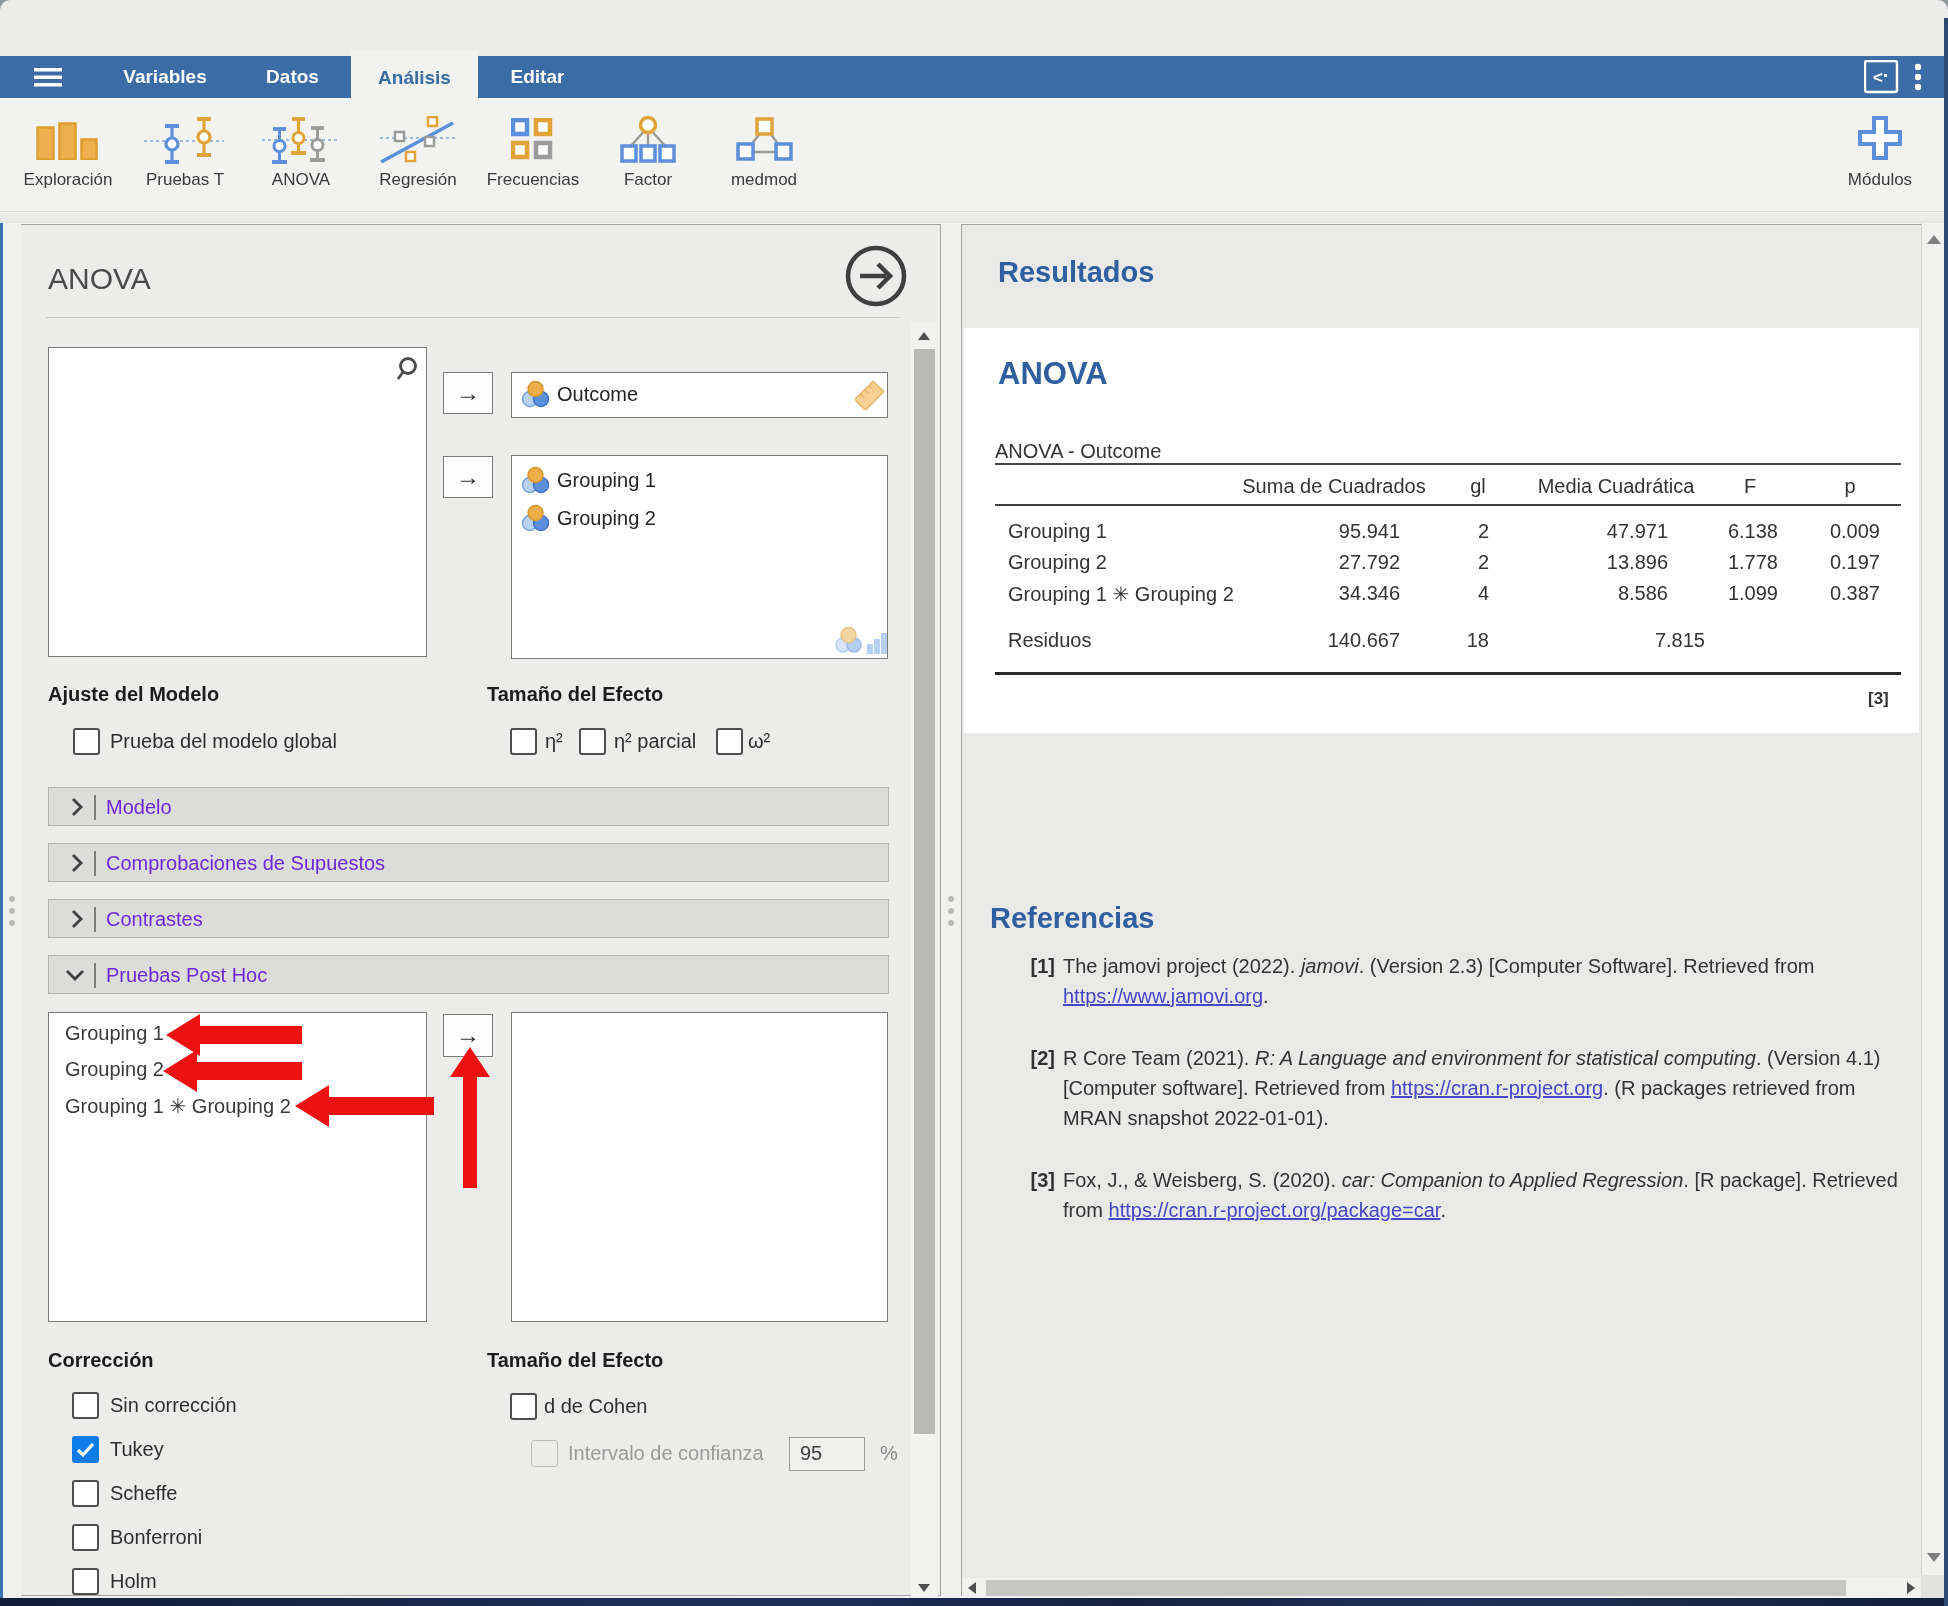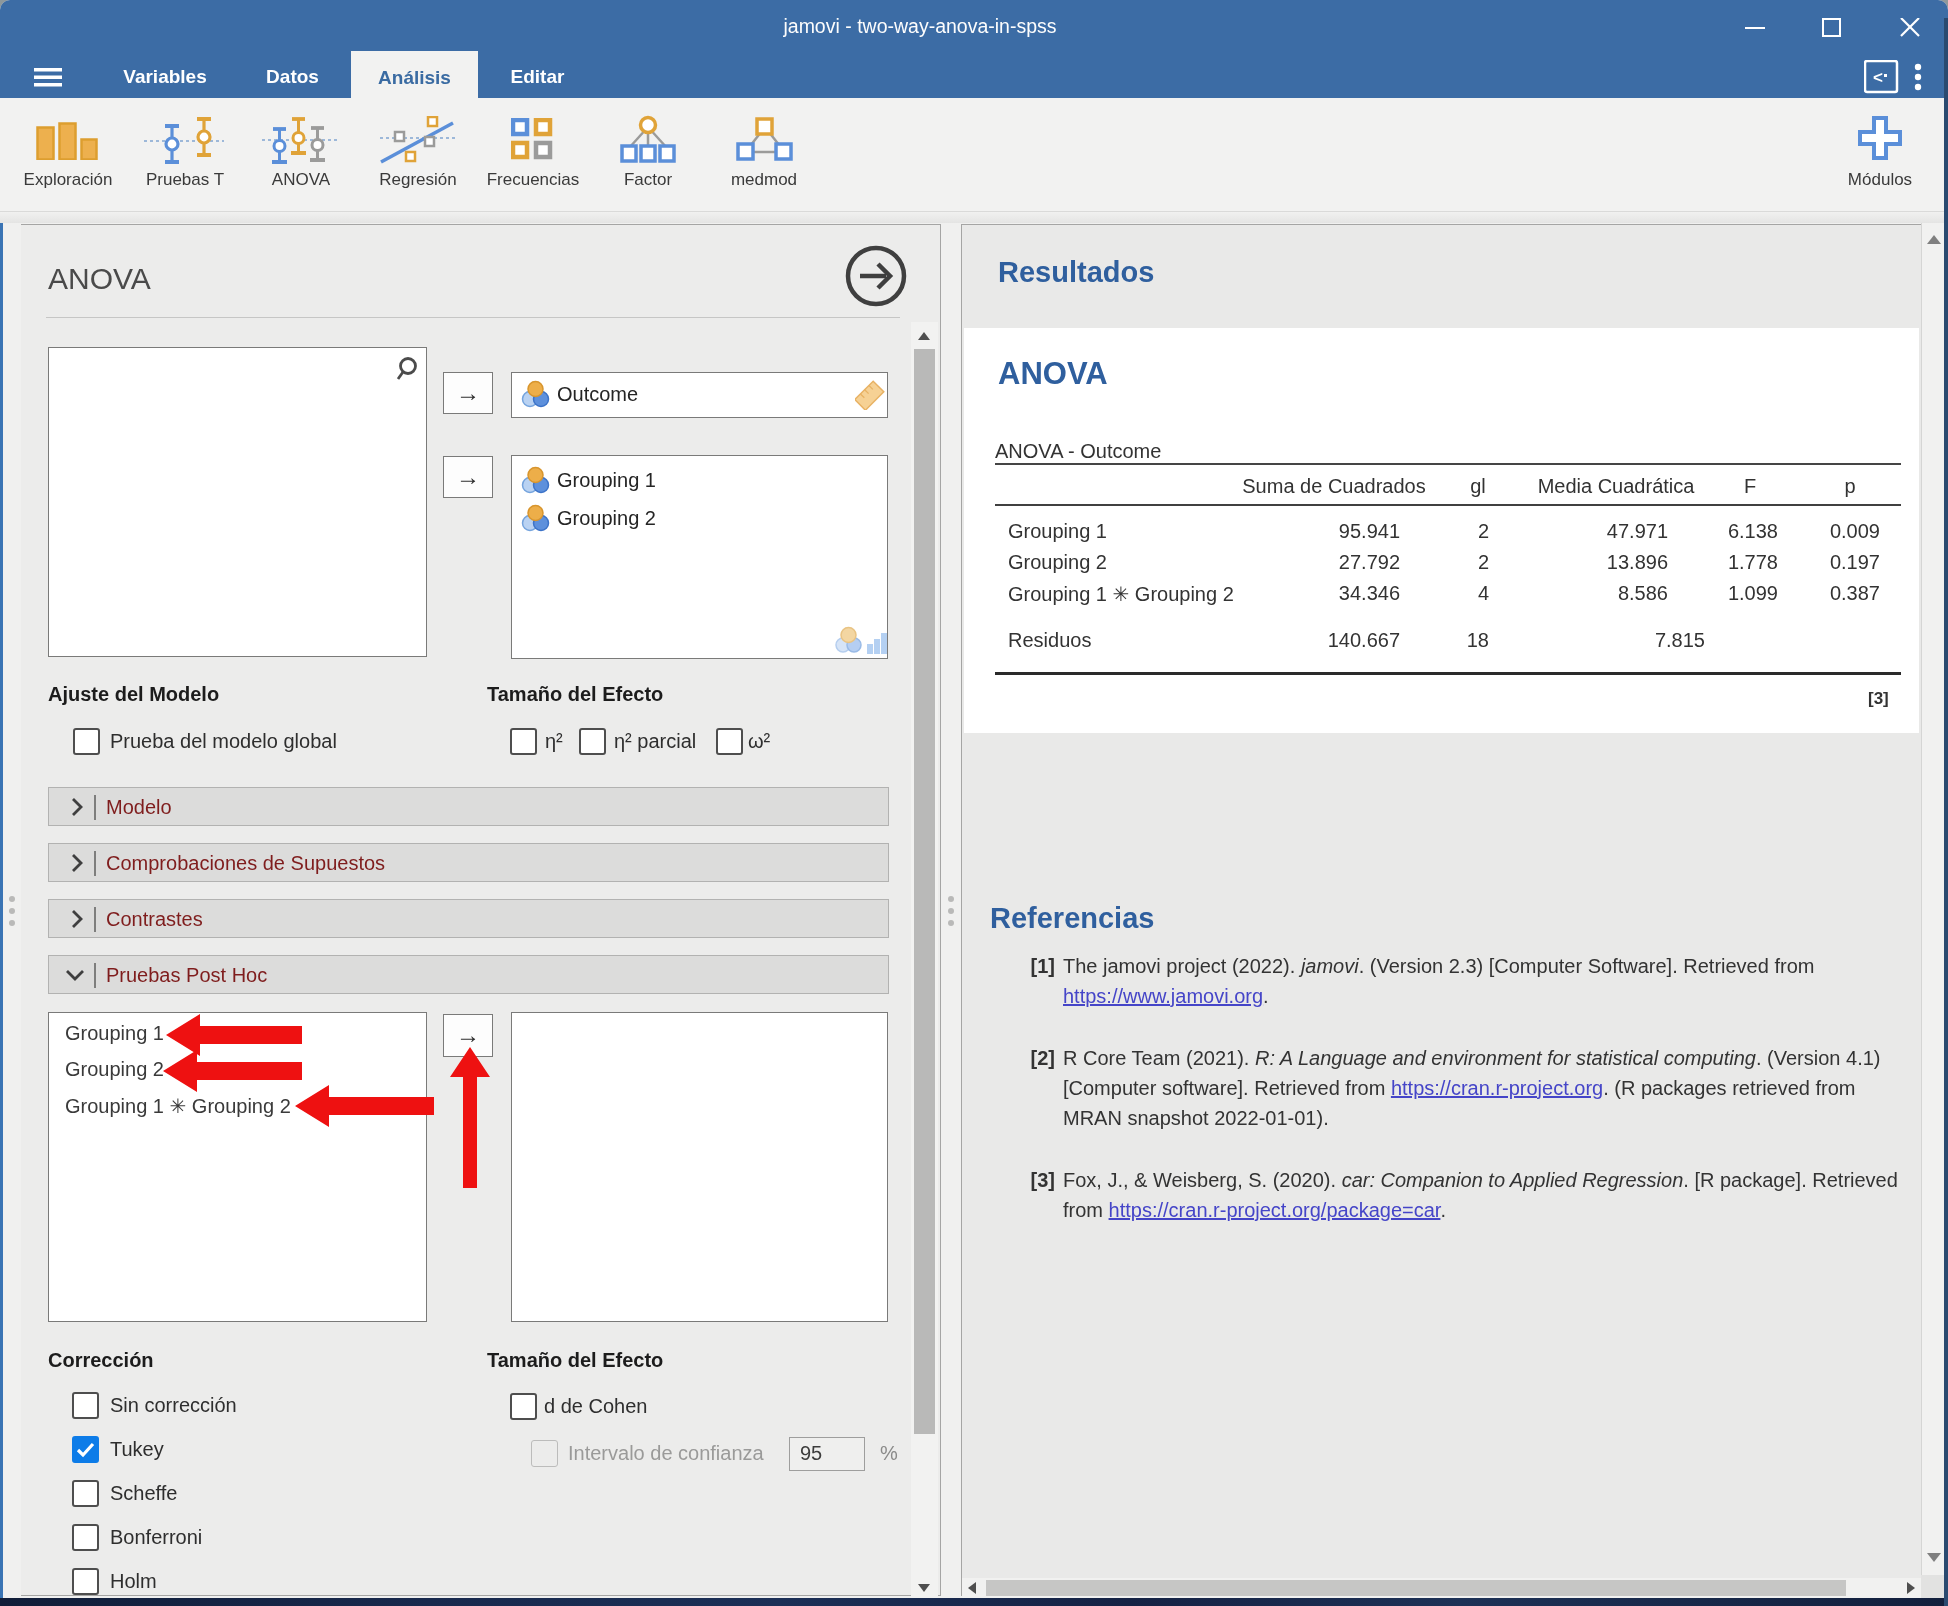--- a/index.html
+++ b/index.html
@@ -25,21 +25,21 @@
 #resborder{position:absolute;left:961px;top:1px;width:987px;height:1372px;background:#e9e9e8;border:1.5px solid #a5a5a4;border-right:none;}
 #opt{position:absolute;left:22px;top:0;width:918px;height:1375px;}
 .whitebox{position:absolute;background:#fff;border:1.5px solid #7a7a79;}
 .arrowbtn{position:absolute;width:50px;height:42px;background:#fdfdfd;border:1.5px solid #7a7a79;color:#2c2c2c;text-align:center;line-height:39px;font-size:24px;}
 .lbl{position:absolute;color:#252525;font-size:20px;white-space:nowrap;margin-top:24px;}
 .blbl{position:absolute;color:#1c1c1c;font-size:20px;font-weight:bold;white-space:nowrap;}
 .cb{position:absolute;width:27px;height:27px;background:#fff;border:2px solid #4e4e4e;border-radius:3px;}
 .cbtext{position:absolute;color:#2e2e2e;font-size:20px;white-space:nowrap;}
 .colbar{position:absolute;left:26px;width:841px;height:39px;background:#dcdcdb;border:1px solid #b2b2b1;}
 .colbar .sep{position:absolute;left:45px;top:7px;width:2px;height:25px;background:#7e7e7d;}
-.colbar .ctext{position:absolute;left:57px;top:0;line-height:38px;color:#7f1d1d;font-size:20px;}
+.colbar .ctext{position:absolute;left:57px;top:0;line-height:38px;color:#6d28d9;font-size:20px;}
 .item{position:absolute;color:#3a3a3a;font-size:20px;white-space:nowrap;}
 
 #divider{position:absolute;left:941px;top:0;width:20px;height:1375px;background:transparent;}
 
 #res{position:absolute;left:962px;top:0;width:959px;height:1375px;}
 #rescard{position:absolute;left:2px;top:105px;width:955px;height:405px;background:#ffffff;}
 .bluehead{position:absolute;color:#2f5f9e;font-weight:bold;white-space:nowrap;}
 .rtext{position:absolute;color:#333;font-size:20px;white-space:nowrap;}
 a.fake{color:#4545c8;text-decoration:underline;}
 
@@ -48,29 +48,20 @@
 #rscrollv{position:absolute;left:1921px;top:0;width:23px;height:1375px;background:#f1f1f0;border-left:1px solid #d5d5d4;}
 #rborder{position:absolute;left:1944px;top:18px;width:4px;height:1588px;background:#2a4a70;}
 #hscroll{position:absolute;left:962px;top:1355px;width:959px;height:20px;background:#f1f1f0;}
 #hthumb{position:absolute;left:24px;top:2px;width:860px;height:16px;background:#c6c6c5;}
 #bottomstrip{position:absolute;left:0;top:1598px;width:1948px;height:8px;background:linear-gradient(90deg,#101d38 0%,#18294d 22%,#1b2f56 40%,#152244 58%,#1d3156 75%,#121f3c 100%);}
 .tri{width:0;height:0;position:absolute;}
 </style>
 </head>
 <body>
 <div id="win">
-  <div id="titlebar">
-    <div id="title">jamovi - two-way-anova-in-spss</div>
-    <svg class="abs" style="left:1735px;top:18px" width="200" height="24">
-      <line x1="10" y1="10" x2="30" y2="10" stroke="#fff" stroke-width="2"></line>
-      <rect x="88" y="1" width="17" height="17" fill="none" stroke="#fff" stroke-width="2"></rect>
-      <line x1="166" y1="0" x2="184" y2="18" stroke="#fff" stroke-width="2.2"></line>
-      <line x1="184" y1="0" x2="166" y2="18" stroke="#fff" stroke-width="2.2"></line>
-    </svg>
-  </div>
   <div id="tabbar">
     <svg class="abs" style="left:34px;top:12px" width="30" height="20">
       <rect x="0" y="0" width="28" height="3.5" fill="#fff"></rect>
       <rect x="0" y="7.5" width="28" height="3.5" fill="#fff"></rect>
       <rect x="0" y="15" width="28" height="3.5" fill="#fff"></rect>
     </svg>
     <div class="tab" style="left:100px;width:130px;">Variables</div>
     <div class="tab" style="left:245px;width:95px;">Datos</div>
     <div id="tabsel">Análisis</div>
     <div class="tab" style="left:490px;width:95px;">Editar</div>

